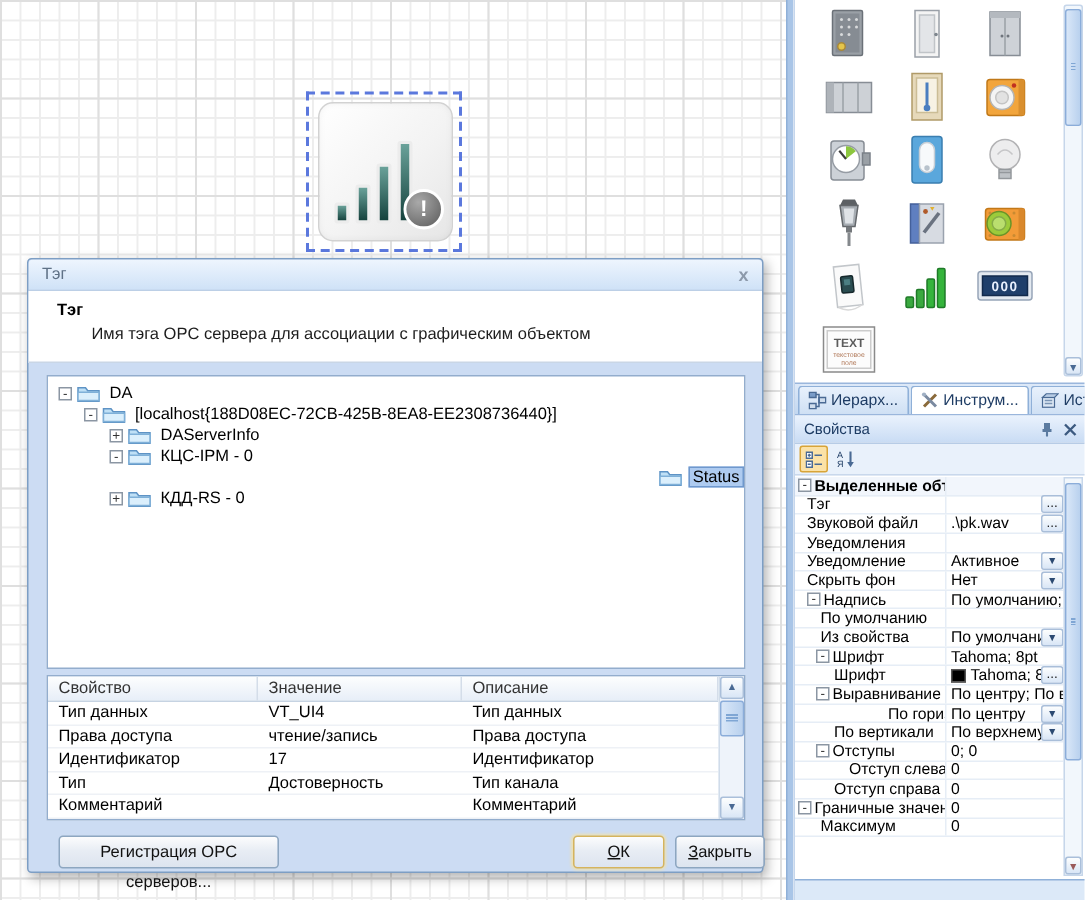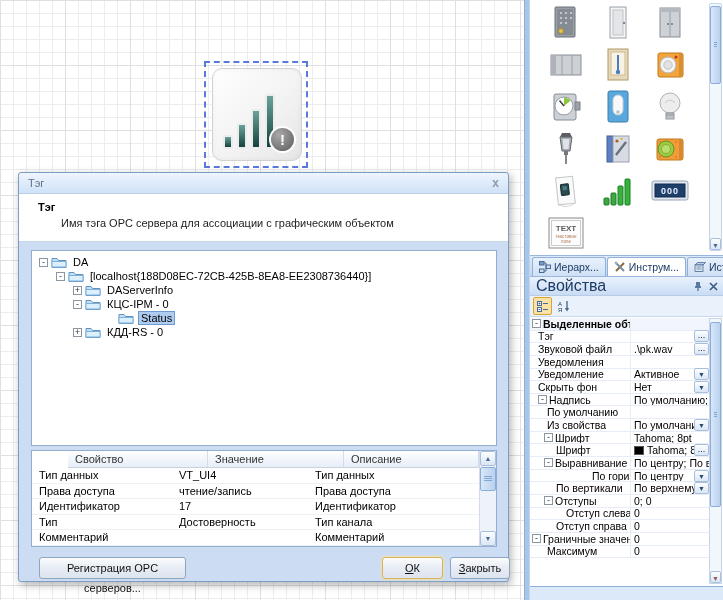--- a/index.html
+++ b/index.html
@@ -54,21 +54,21 @@
     font-size:9px; line-height:7px; text-align:center; margin-right:3px; flex:none; }
   .tsp { width:12px; flex:none; }
   .tfold { margin-right:4px; flex:none; }
   .tlabel { padding:0 2px; color:#000; }
   .tlabel.sel { background:#aecbf0; border:1px solid #6f98cd; }
 
   .table-box { position:absolute; left:12px; top:277px; width:466px; height:97px;
     background:#fff; border:1px solid #93adcd; display:flex; }
   .tbl { flex:1; overflow:hidden; }
   .tbl-hd { height:17px; display:flex; background:linear-gradient(#fdfefe,#e7eef8);
-    border-bottom:1px solid #c6d3e2; color:#333;margin-left:36px; }
+    border-bottom:1px solid #c6d3e2; color:#333; }
   .tbl-hd div { padding:2px 0 0 7px; border-right:1px solid #d4dde9; overflow:hidden; white-space:nowrap; }
   .tbl-row { height:15.6px; display:flex; border-bottom:1px solid #eef1f6; color:#000; }
   .tbl-row div { padding:1px 0 0 7px; overflow:hidden; white-space:nowrap; }
   .c1 { width:140px; flex:none; } .c2 { width:136px; flex:none; } .c3 { flex:1; }
 
   .vscroll { width:17px; flex:none; background:#eef3fa; border-left:1px solid #d0dcea;
     display:flex; flex-direction:column; }
   .sbtn { height:15px; flex:none; background:linear-gradient(#fdfefe,#d9e6f6);
     border:1px solid #aabfda; border-radius:2px; color:#4a6a94; font-size:7px;
     text-align:center; line-height:13px; }
@@ -106,21 +106,21 @@
     background:linear-gradient(#dde9f8,#c2d7f0); border-top:1px solid #9ab6dc;
     border-bottom:1px solid #9ab6dc; display:flex; align-items:flex-end;
     padding-left:2px; font-size:10.5px; color:#1e3c64; }
   .tab { height:19px; display:flex; align-items:center; gap:3px; padding:0 6px;
     border:1px solid #8fb0d8; border-bottom:none; border-radius:3px 3px 0 0; margin-right:1px;
     background:linear-gradient(#e8f1fc,#cfe0f4); white-space:nowrap; }
   .tab.active { background:#fff; }
 
   .props-hd { position:absolute; left:0; top:277px; width:194px; height:19px;
     background:linear-gradient(#eaf2fd,#c9dcf4); border-bottom:1px solid #b7cce6;
-    display:flex; align-items:center; padding:0 6px; font-size:16px; color:#1e3c64; }
+    display:flex; align-items:center; padding:0 6px; font-size:10px; color:#1e3c64; }
   .hd-icons { margin-left:auto; display:flex; gap:6px; align-items:center; }
 
   .props-tb { position:absolute; left:0; top:296px; width:194px; height:21px;
     background:#e9f1fb; border-bottom:1px solid #c9d8ec; display:flex; gap:2px; padding:1px 0 0 3px; }
   .tbtn { width:19px; height:18px; display:flex; align-items:center; justify-content:center;
     border:1px solid transparent; border-radius:2px; }
   .tbtn.sel { background:#fbe2a7; border-color:#d8a438; }
 
   .props-grid { position:absolute; left:0; top:318px; width:179px; height:266px;
     font-size:10.5px; overflow:hidden; background:#fff; }
@@ -198,21 +198,21 @@
           <span class="tlabel">DAServerInfo</span>
         </div>
         <div class="tnode" style="padding-left: 41px;">
           <span class="texp">-</span>
           <svg class="tfold" width="16" height="12" viewBox="0 0 16 12">
      <path d="M1 2.5 h5 l1.5 2 H15 v7 H1 Z" fill="#bfe0f6" stroke="#5e93c5"></path>
      <path d="M1 5.5 h14 v5.5 H1 Z" fill="#dbeffc" stroke="#7fb0d8"></path>
    </svg>
           <span class="tlabel">КЦС-IPM - 0</span>
         </div>
-        <div class="tnode" style="padding-left: 74px;">
+        <div class="tnode" style="padding-left: 54px; justify-content: flex-end;">
           <span class="tsp"></span>
           <svg class="tfold" width="16" height="12" viewBox="0 0 16 12">
      <path d="M1 2.5 h5 l1.5 2 H15 v7 H1 Z" fill="#bfe0f6" stroke="#5e93c5"></path>
      <path d="M1 5.5 h14 v5.5 H1 Z" fill="#dbeffc" stroke="#7fb0d8"></path>
    </svg>
           <span class="tlabel sel">Status</span>
         </div>
         <div class="tnode" style="padding-left: 41px;">
           <span class="texp">+</span>
           <svg class="tfold" width="16" height="12" viewBox="0 0 16 12">

